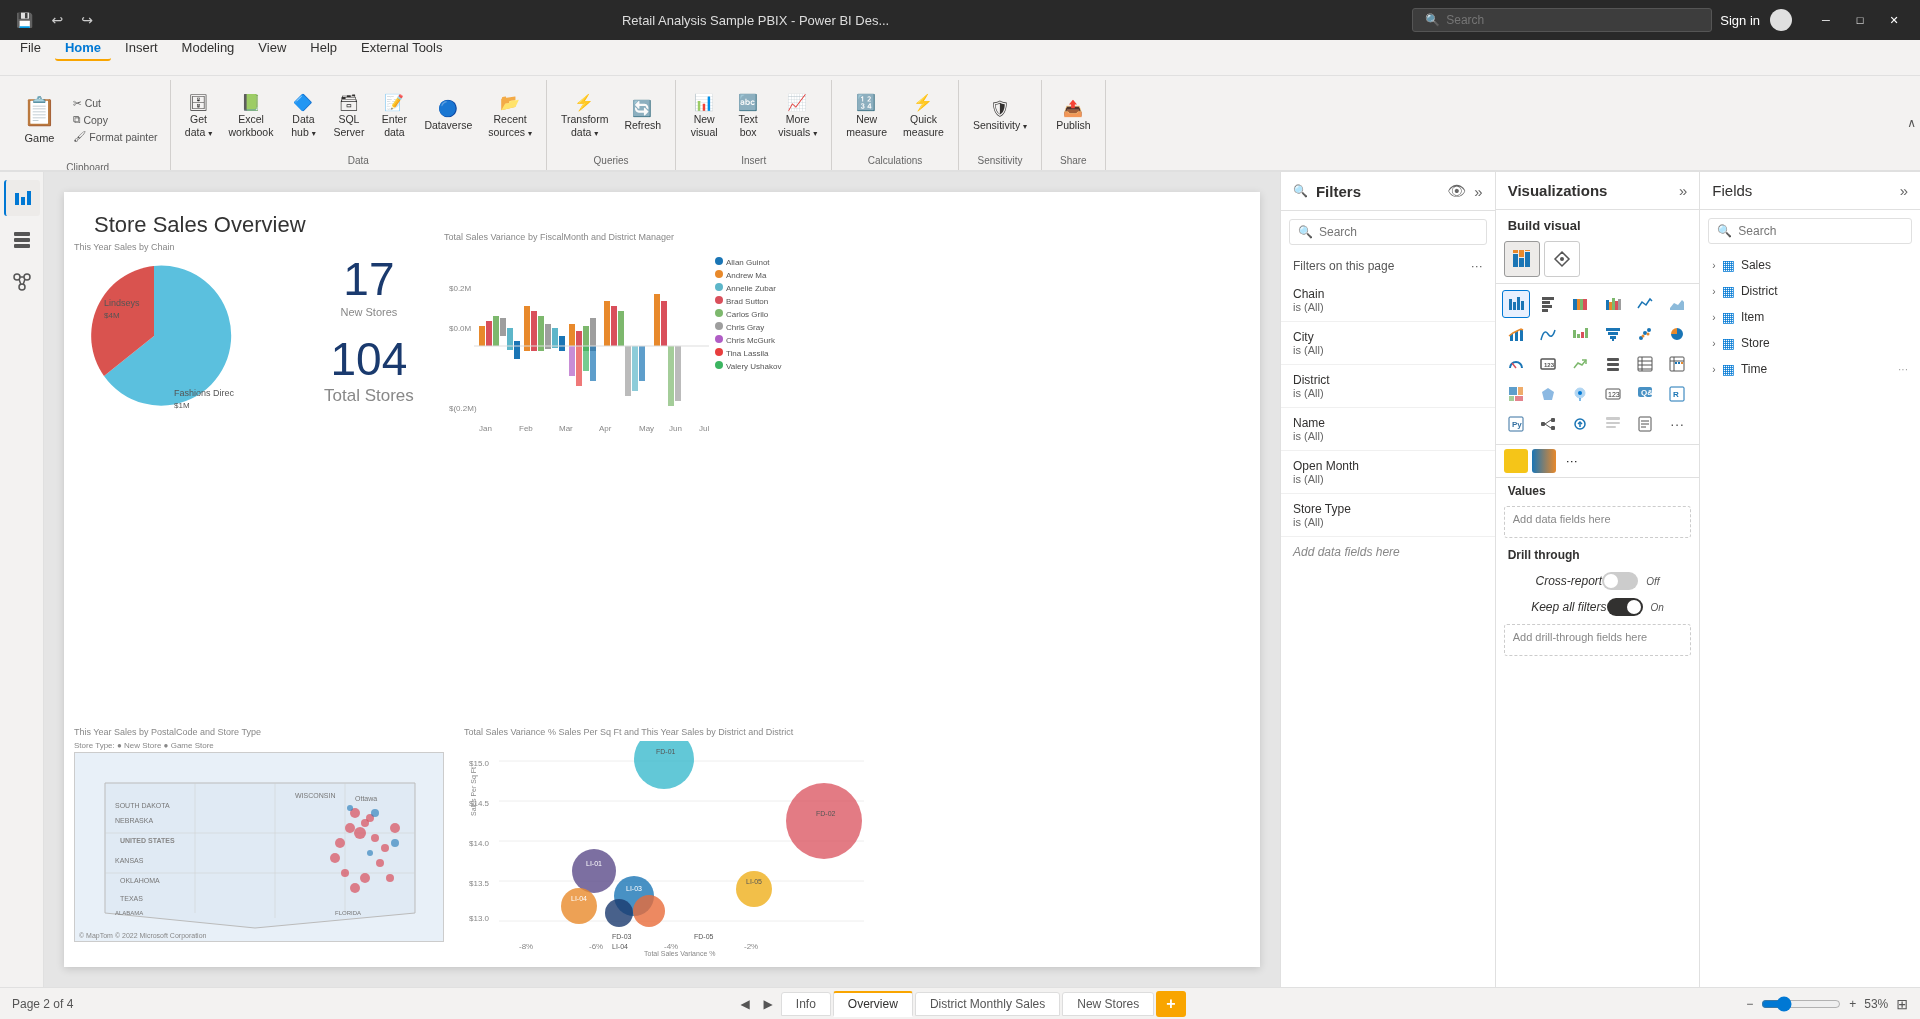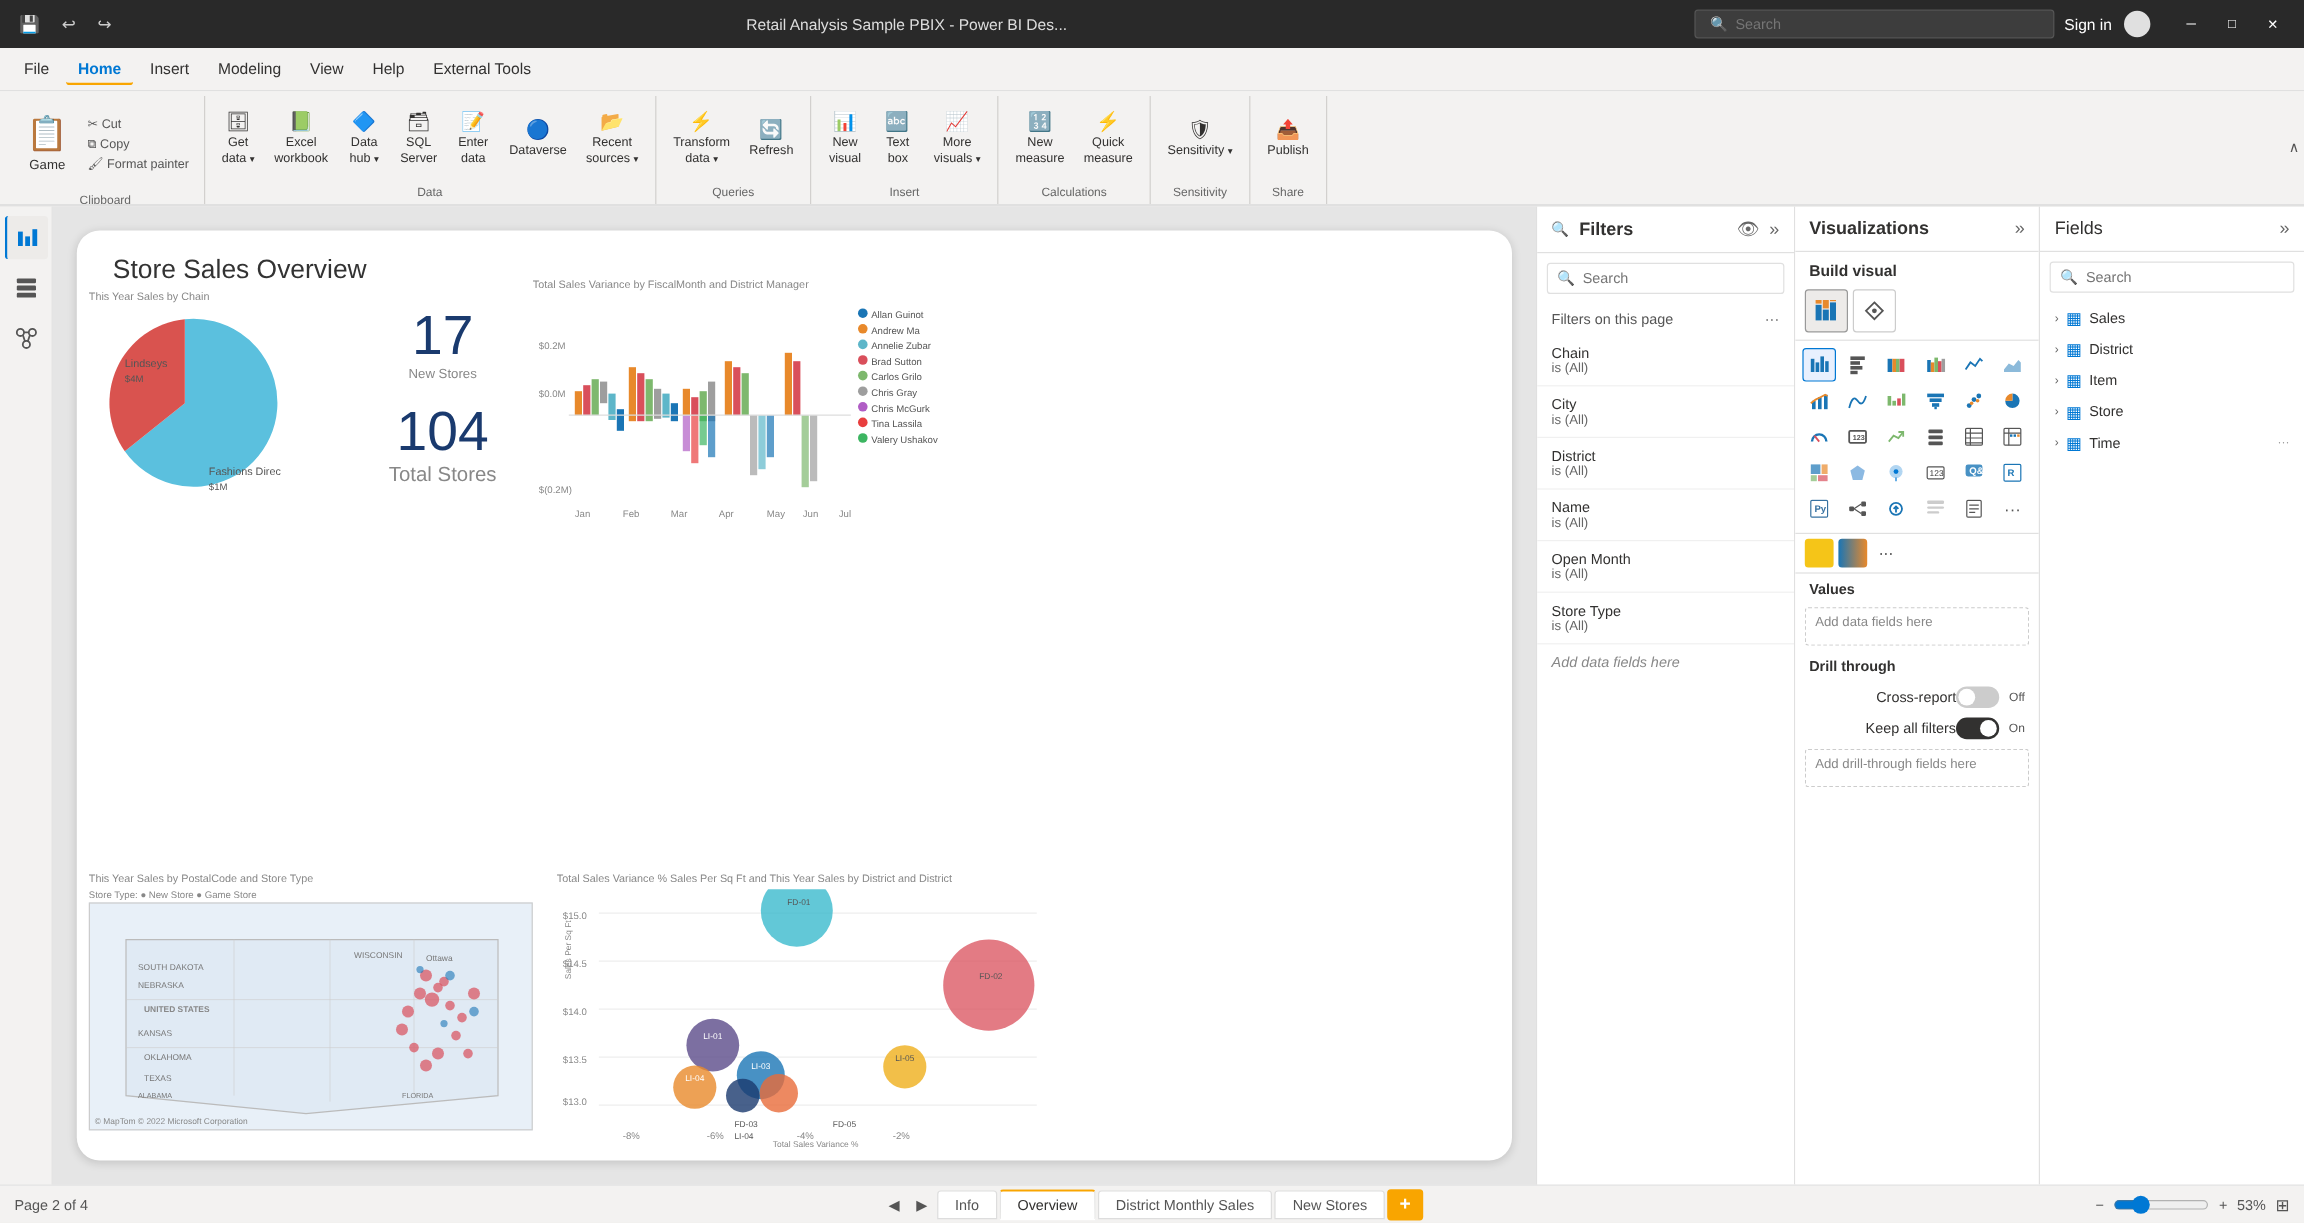--- a/index.html
+++ b/index.html
@@ -36,21 +36,21 @@
     .win-controls { display: flex; gap: 2px; margin-left: 10px; }
     .win-btn { width: 32px; height: 32px; display: flex; align-items: center; justify-content: center; color: white; cursor: pointer; font-size: 11px; }
 
     
     .menubar {
       height: 36px;
       background: #f3f2f1;
       border-bottom: 1px solid #e0e0e0;
       display: flex;
       align-items: flex-end;
-      padding: 4px 10px;
+      padding: 14px 10px;
       gap: 4px;
     }
     .menu-item {
       padding: 6px 10px;
       font-size: 13px;
       cursor: pointer;
       border-radius: 3px;
       color: #323130;
     }
     .menu-item.active {
@@ -183,21 +183,20 @@
     }
     .canvas-page {
       position: absolute;
       top: 20px;
       left: 20px;
       right: 20px;
       bottom: 20px;
       background: white;
       box-shadow: 0 2px 8px rgba(0,0,0,0.15);
       overflow: hidden;
-      border-radius: 19px;
     }
     .page-title {
       position: absolute;
       top: 20px;
       left: 30px;
       font-size: 22px;
       font-weight: 300;
       color: #333;
     }
 
@@ -297,24 +296,25 @@
       border-radius: 3px;
       padding: 6px 8px;
       font-size: 11px;
       color: #888;
       min-height: 32px;
     }
     .viz-drill-section { padding: 6px 12px; font-size: 12px; font-weight: 600; color: #323130; }
     .viz-toggle-row {
       display: flex;
       align-items: center;
-      justify-content: flex-end;
+      justify-content: center;
       padding: 4px 12px;
       font-size: 12px;
       color: #323130;
+      font-style: italic;
     }
     .toggle-off {
       background: #ccc;
       border-radius: 10px;
       width: 36px;
       height: 18px;
       position: relative;
       cursor: pointer;
     }
     .toggle-off::after {

